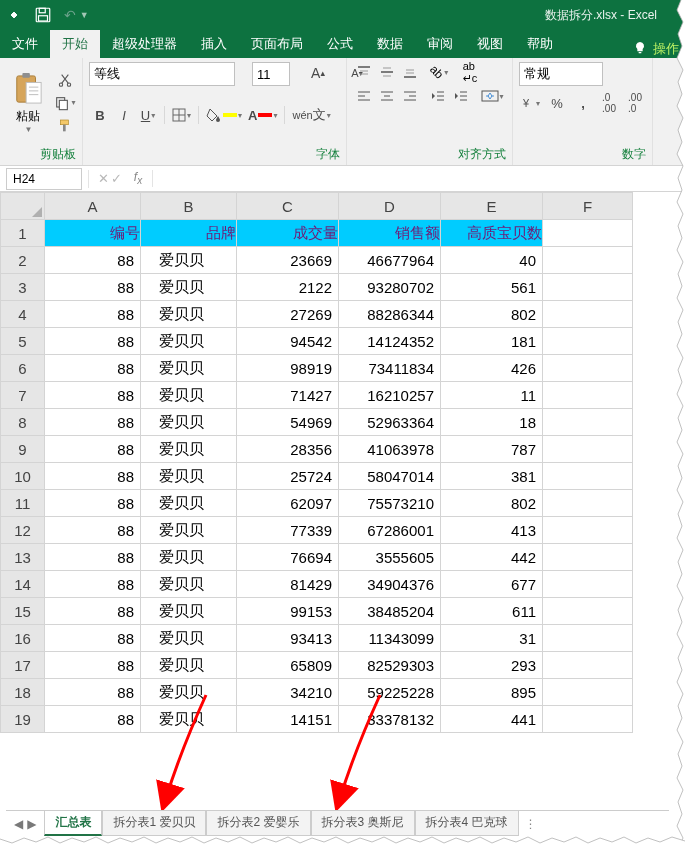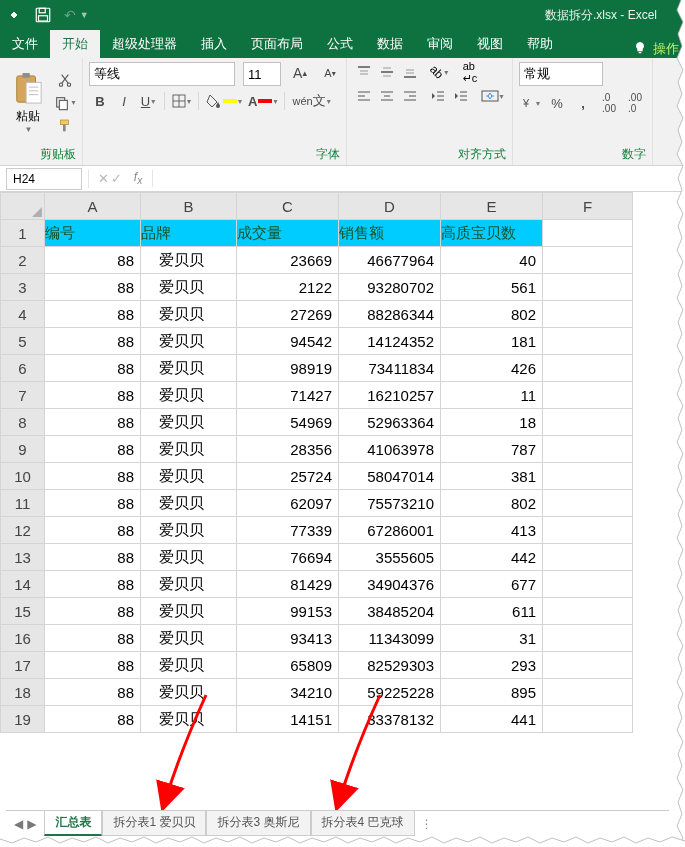--- a/index.html
+++ b/index.html
@@ -25,21 +25,21 @@
   .group-label { text-align: right; font-size: 12px; color: #15803d; padding-top:3px;}
   .group-content { flex: 1; display: flex; align-items: center; }
   
   .paste-btn { display: flex; flex-direction: column; align-items: center; width: 44px; cursor: pointer; }
   .paste-icon { width: 30px; height: 34px; }
   .paste-label { font-size: 12px; margin-top: 2px; }
   .clip-side { display: flex; flex-direction: column; gap: 3px; margin-left: 4px; }
   .small-icon { width: 22px; height: 20px; cursor: pointer; display:flex; align-items:center; justify-content:center;}
 
   .font-select { height: 24px; font-size: 13px; border: 1px solid #c0c0c0; background:#fff; padding: 1px 4px; }
-  .font-row { display: flex; gap: 8px; margin-bottom: 4px; }
+  .font-row { display: flex; gap: 17px; margin-bottom: 18px; }
   .font-btns { display: flex; gap: 2px; align-items: center; }
   .btn { min-width: 22px; height: 22px; display: flex; align-items: center; justify-content: center; font-size: 13px; cursor: pointer; color:#4a4a4a; padding:0 2px;}
   .dd { font-size: 8px; color: #777; padding-left: 1px; }
 
   .align-row { display: flex; gap: 1px; margin-bottom: 4px; }
   .align-btn { width: 22px; height: 20px; display: flex; align-items: center; justify-content: center; cursor: pointer; }
 
   .num-select { width: 84px; height: 24px; font-size: 13px; border: 1px solid #c0c0c0; background:#fff; padding:1px 4px;}
   .num-row { display:flex; gap:4px; margin-top:6px; align-items:center;}
   
@@ -51,21 +51,21 @@
   .fb-sep { width:1px; background:#e4e4e4; height:18px; margin:0 3px;}
 
   
   .grid-container { position: relative; background: #fff; }
   table.grid { border-collapse: collapse; table-layout: fixed; }
   .grid th, .grid td { border: 1px solid #d4d4d4; font-size: 15px; height: 27px; }
   .col-header { background: #e6e6e6; text-align: center; font-weight: normal; font-size: 14px; color:#444;}
   .row-header { background: #e6e6e6; text-align: center; font-weight: normal; font-size: 14px; width: 44px; color:#444;}
   .select-all { background: #e6e6e6; width: 44px; position:relative;}
   .select-all::after { content:''; position:absolute; right:2px; bottom:2px; border:5px solid transparent; border-right-color:#b0b0b0; border-bottom-color:#b0b0b0;}
-  .data-header { background: #00ccff; text-align: left; font-size: 16px; color: #14532d; }
+  .data-header { background: #00ccff; text-align: right; font-size: 16px; color: #701a75; }
   td.num { text-align: right; padding-right: 6px; }
   td.txt { text-align: left; padding-left: 18px; }
   .col-A{width:96px;} .col-B{width:96px;} .col-C{width:102px;} .col-D{width:102px;} .col-E{width:102px;} .col-F{width:90px;}
 
   
   .sheet-bar { position: absolute; bottom: 11px; left: 6px; right: 16px; height: 26px; background: #fff; border-top: 1px solid #ccc; display: flex; align-items: center; font-size: 12px; }
   .sheet-nav { display: flex; gap: 4px; padding: 0 8px; color: #797979; }
   .sheet-tab { padding: 3px 10px; border: 1px solid #ccc; border-top: none; background: #fff; color: #333; cursor: pointer; white-space:nowrap;}
   .sheet-tab.active { background: #fff; border-bottom: 2px solid #217346; color: #217346; font-weight: bold; }
   .sheet-tab.inactive { background: #f3f3f3; color:#555;}
@@ -571,20 +571,21 @@
 </div>
 
 <div class="sheet-bar">
   <div class="sheet-nav">
     <span>◀</span>
     <span>▶</span>
   </div>
   <div id="sheet-tabs" style="display:flex;">
       <div class="sheet-tab active">汇总表</div>
       <div class="sheet-tab inactive">拆分表1 爱贝贝</div>
+      <div class="sheet-tab inactive">拆分表2 爱婴乐</div>
       <div class="sheet-tab inactive">拆分表3 奥斯尼</div>
       <div class="sheet-tab inactive">拆分表4 巴克球</div>
     </div>
   <span style="padding:0 6px;color:#888;">⋮</span>
 </div>
 
 <div class="torn-r">
     <svg width="10" height="847">
       <path d="M0 0 L6 0 L2 10 L8 22 L3 34 L7 46 L2 58 L8 70 L3 82 L7 94 L2 106 L8 118 L3 130 L7 142 L2 154 L8 166 L3 178 L7 190 L2 202 L8 214 L3 226 L7 238 L2 250 L8 262 L3 274 L7 286 L2 298 L8 310 L3 322 L7 334 L2 346 L8 358 L3 370 L7 382 L2 394 L8 406 L3 418 L7 430 L2 442 L8 454 L3 466 L7 478 L2 490 L8 502 L3 514 L7 526 L2 538 L8 550 L3 562 L7 574 L2 586 L8 598 L3 610 L7 622 L2 634 L8 646 L3 658 L7 670 L2 682 L8 694 L3 706 L7 718 L2 730 L8 742 L3 754 L7 766 L2 778 L8 790 L3 802 L7 814 L2 826 L8 838 L4 847 L10 847 L10 0 Z" fill="#fff"></path>
       <path d="M6 0 L2 10 L8 22 L3 34 L7 46 L2 58 L8 70 L3 82 L7 94 L2 106 L8 118 L3 130 L7 142 L2 154 L8 166 L3 178 L7 190 L2 202 L8 214 L3 226 L7 238 L2 250 L8 262 L3 274 L7 286 L2 298 L8 310 L3 322 L7 334 L2 346 L8 358 L3 370 L7 382 L2 394 L8 406 L3 418 L7 430 L2 442 L8 454 L3 466 L7 478 L2 490 L8 502 L3 514 L7 526 L2 538 L8 550 L3 562 L7 574 L2 586 L8 598 L3 610 L7 622 L2 634 L8 646 L3 658 L7 670 L2 682 L8 694 L3 706 L7 718 L2 730 L8 742 L3 754 L7 766 L2 778 L8 790 L3 802 L7 814 L2 826 L8 838 L4 847" fill="none" stroke="#b0b0b0" stroke-width="0.8"></path>

